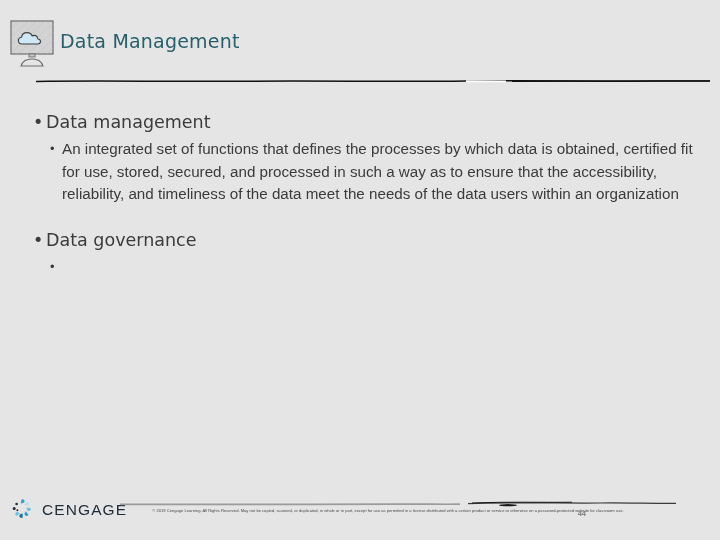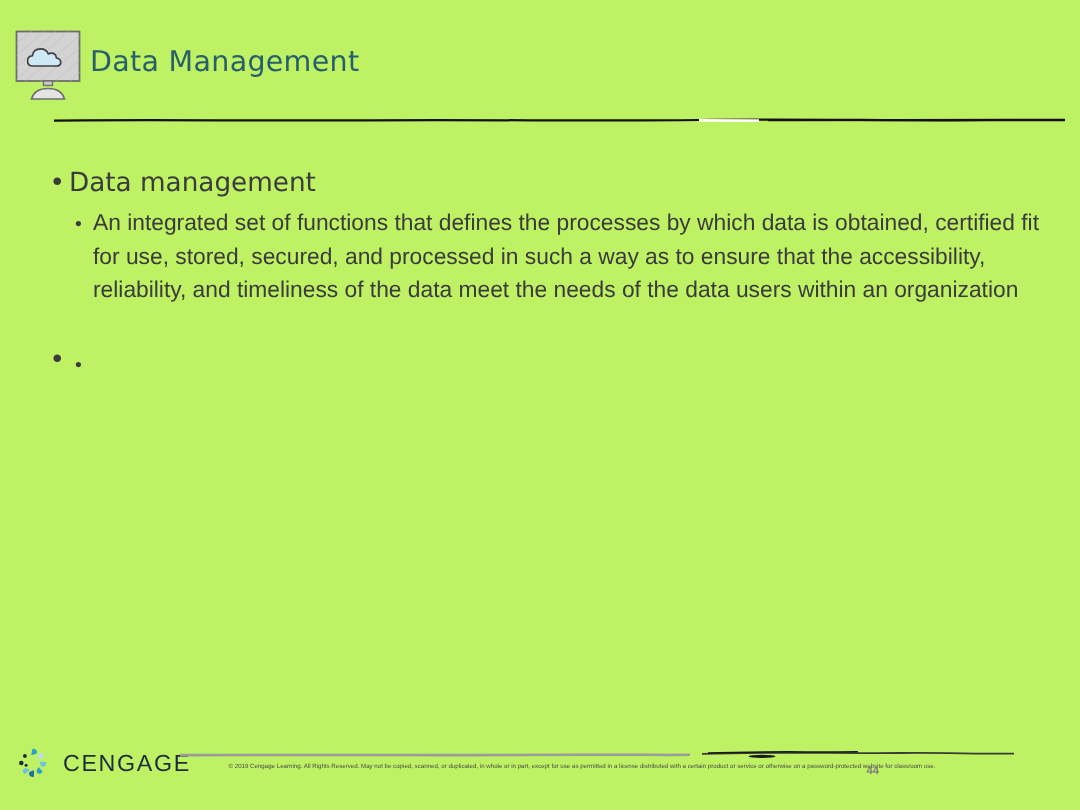--- a/index.html
+++ b/index.html
@@ -7,21 +7,21 @@
     padding: 0;
     background: #ffffff;
   }
   body {
     font-family: "Liberation Sans", sans-serif;
   }
   .slide {
     position: relative;
     width: 720px;
     height: 540px;
-    background: #bef264;
+    background: #e5e5e5;
     overflow: hidden;
   }
 
   
   .header {
     position: absolute;
     left: 0;
     top: 0;
     width: 720px;
     height: 80px;
@@ -207,20 +207,21 @@
 
     <div class="lvl2">
       <span class="bullet">•</span>
       <span class="btext">An integrated set of functions that defines the processes by which data is obtained, certified fit for use, stored, secured, and processed in such a way as to ensure that the accessibility, reliability, and timeliness of the data meet the needs of the data users within an organization</span>
     </div>
 
     <div class="spacer-block"></div>
 
     <div class="lvl1">
       <span class="bullet">•</span>
+      <span class="btext">Data governance</span>
     </div>
 
     <div class="lvl2">
       <span class="bullet">•</span>
     </div>
 
   </div>
 
   <div class="footer">
 

